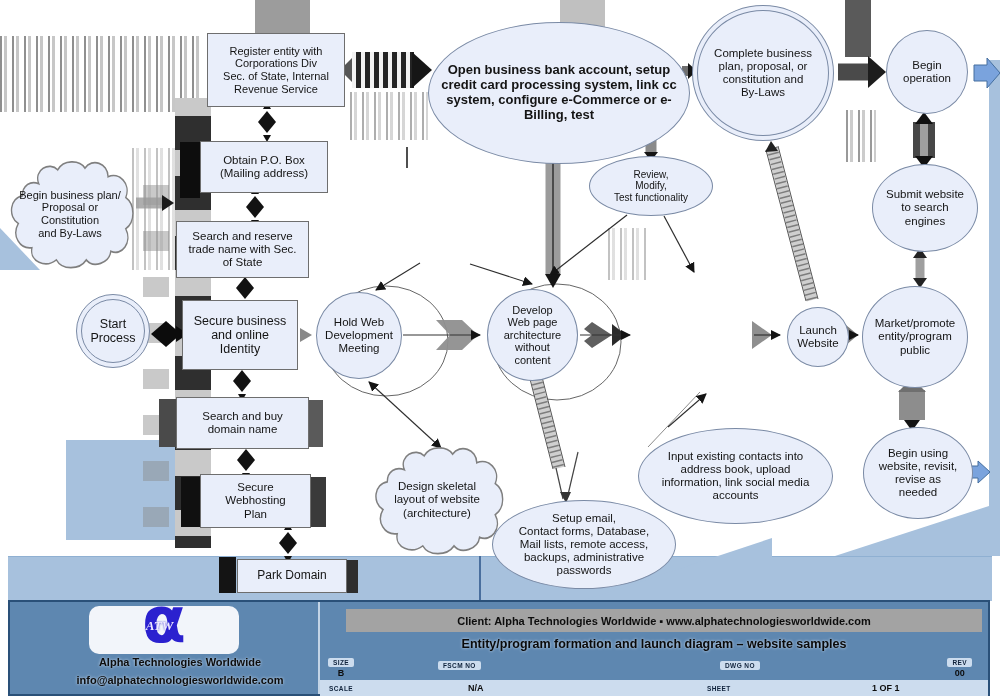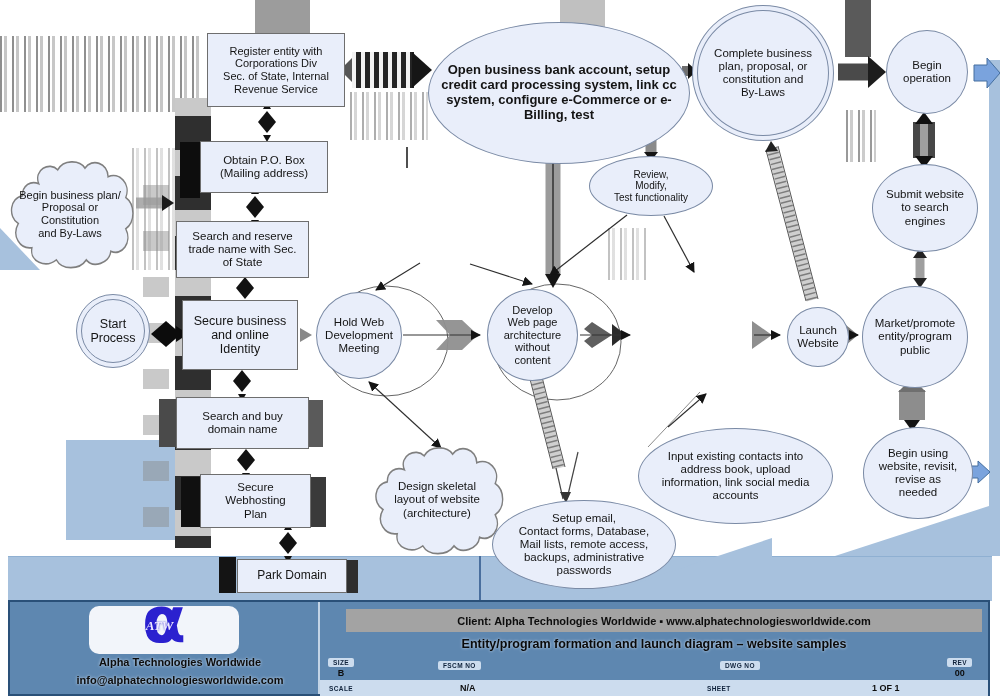--- a/index.html
+++ b/index.html
@@ -362,20 +362,20 @@
         </div>
         <span class="f-lab" style="left:118px;top:3px;">FSCM NO</span>
         <span class="f-lab" style="left:400px;top:3px;">DWG NO</span>
         <div class="cellstack" style="right:16px;top:0;align-items:center;">
           <span class="f-lab">REV</span>
           <span class="f-val">00</span>
         </div>
       </div>
       <div class="f-row4">
         <span class="f-lab" style="left:4px;">SCALE</span>
-        <span class="f-val" style="left:140px;top:3px;">N/A</span>
+        <span class="f-val" style="left:148px;top:3px;">N/A</span>
         <span class="f-lab" style="left:382px;">SHEET</span>
         <span class="f-val" style="left:552px;top:3px;">1 OF 1</span>
       </div>
     </div>
   </div>
 
 </div>
 
 </body></html>

